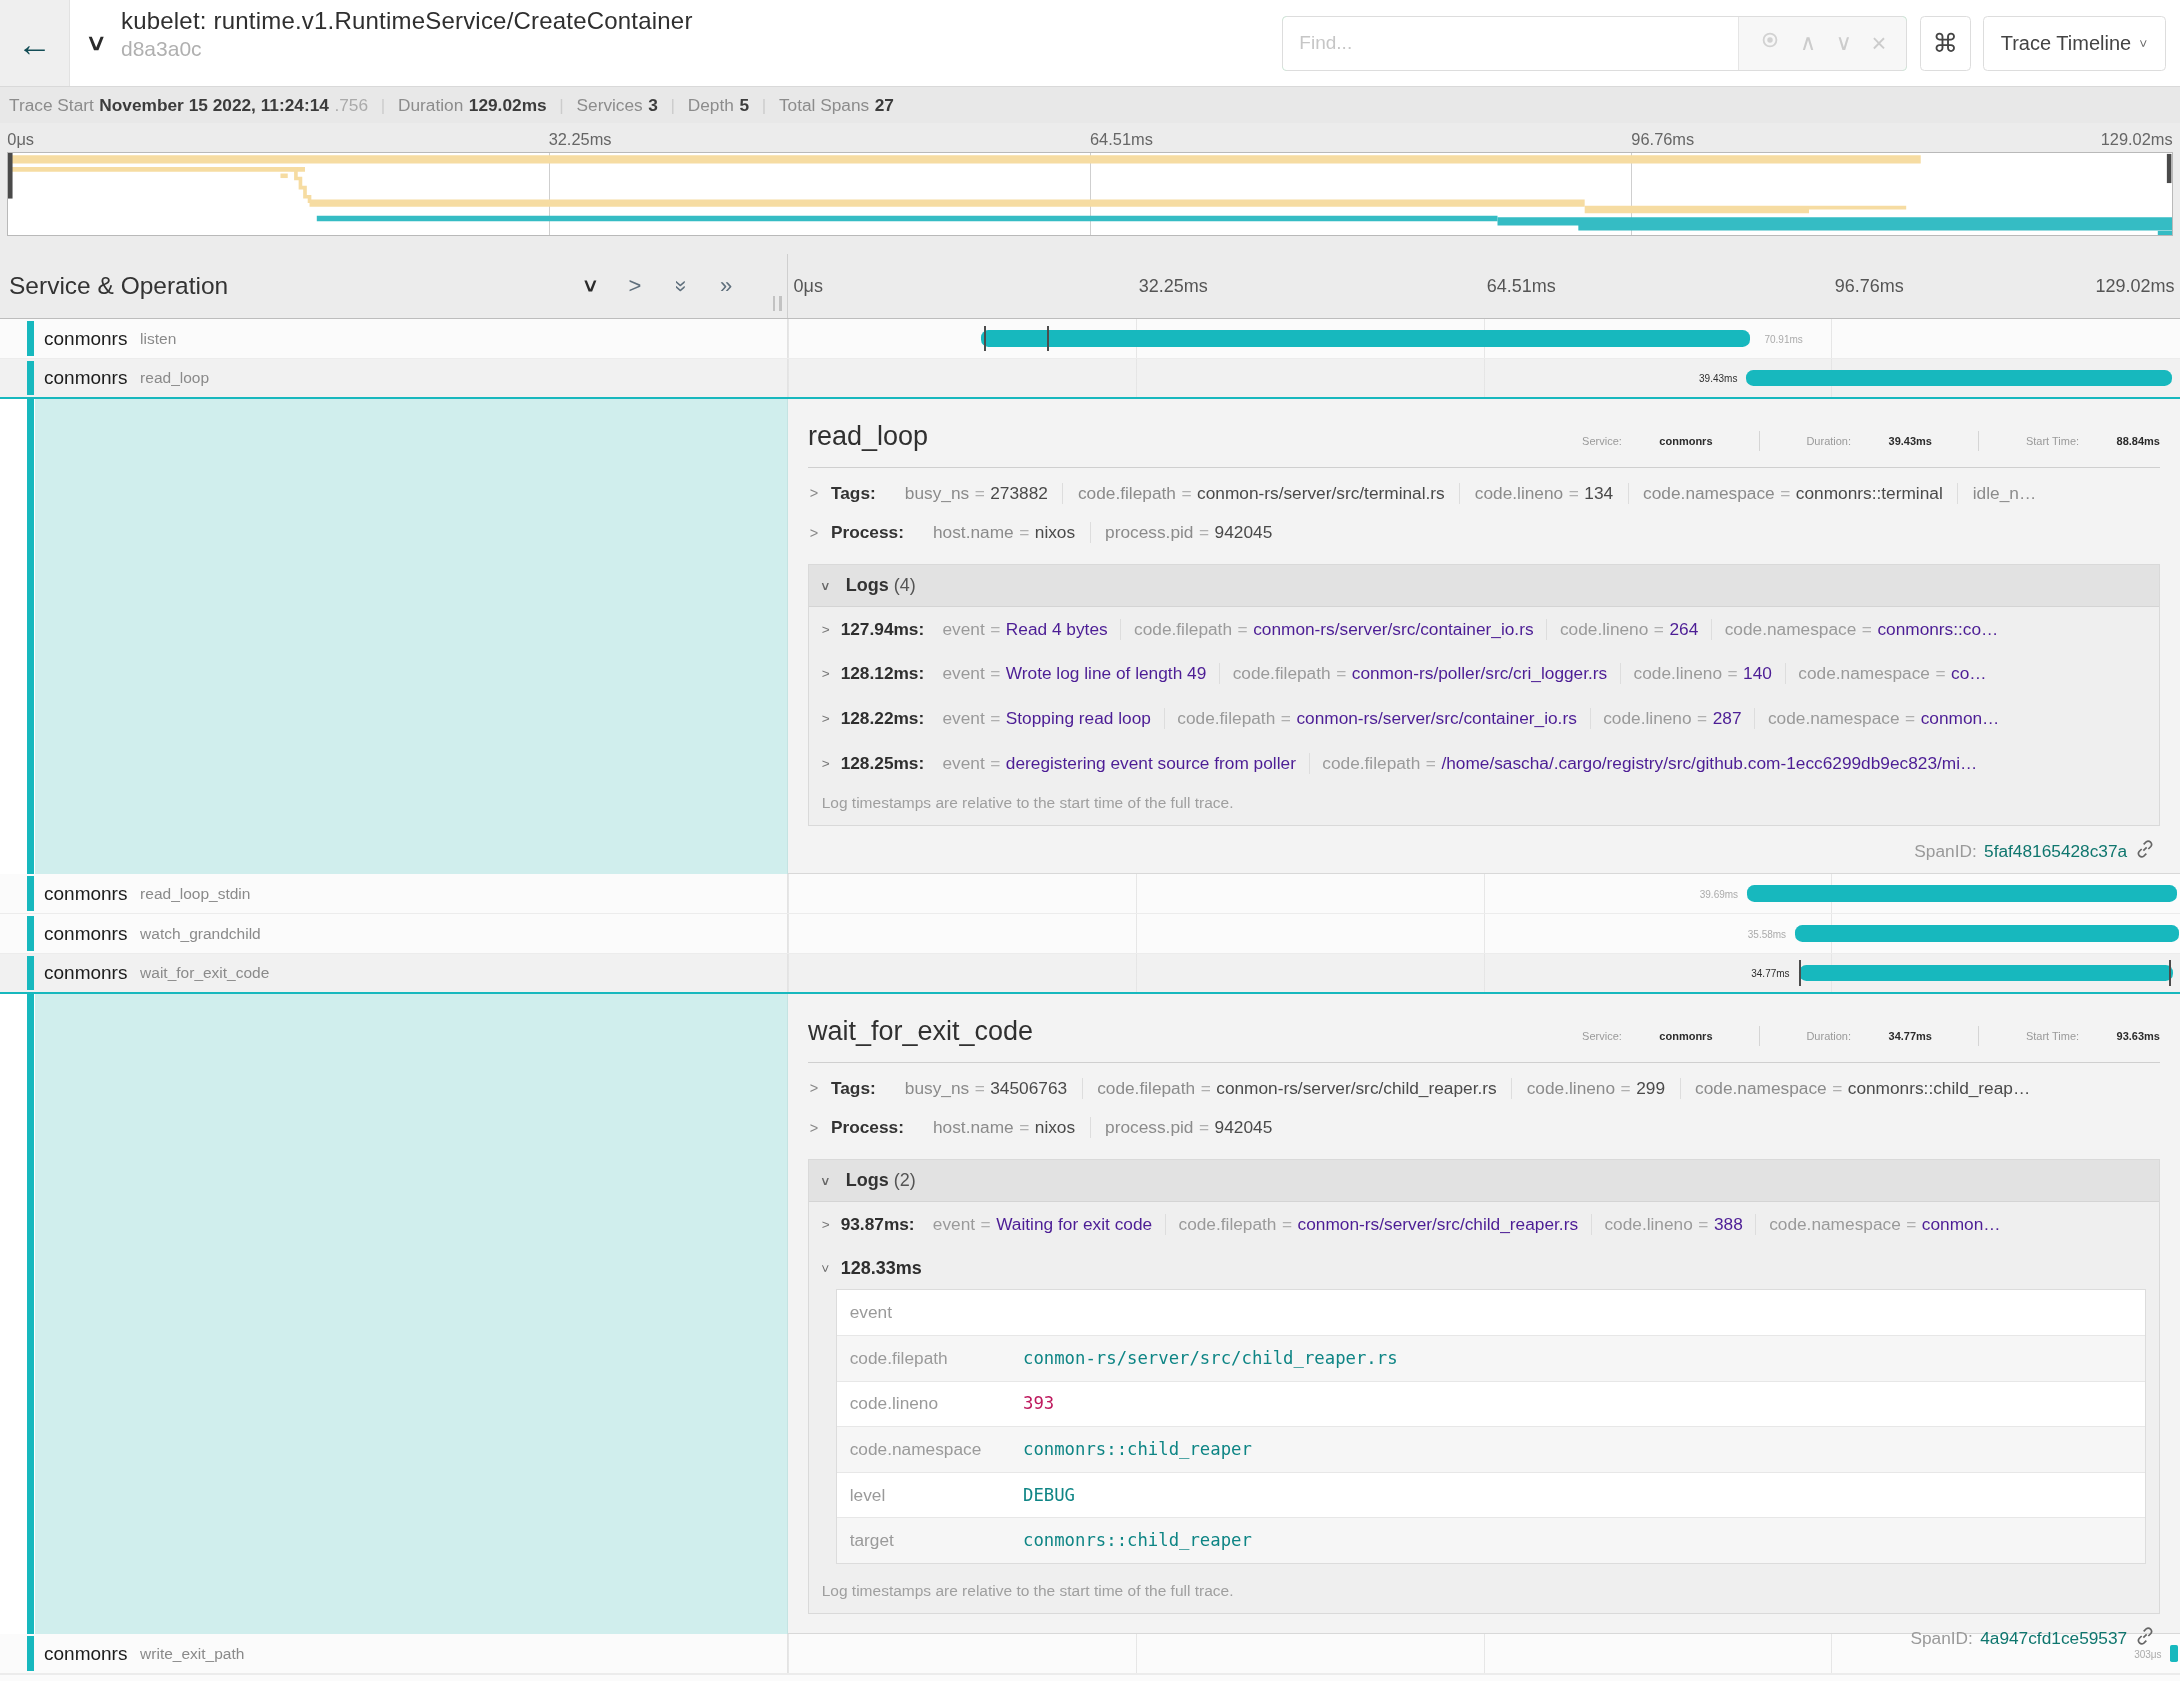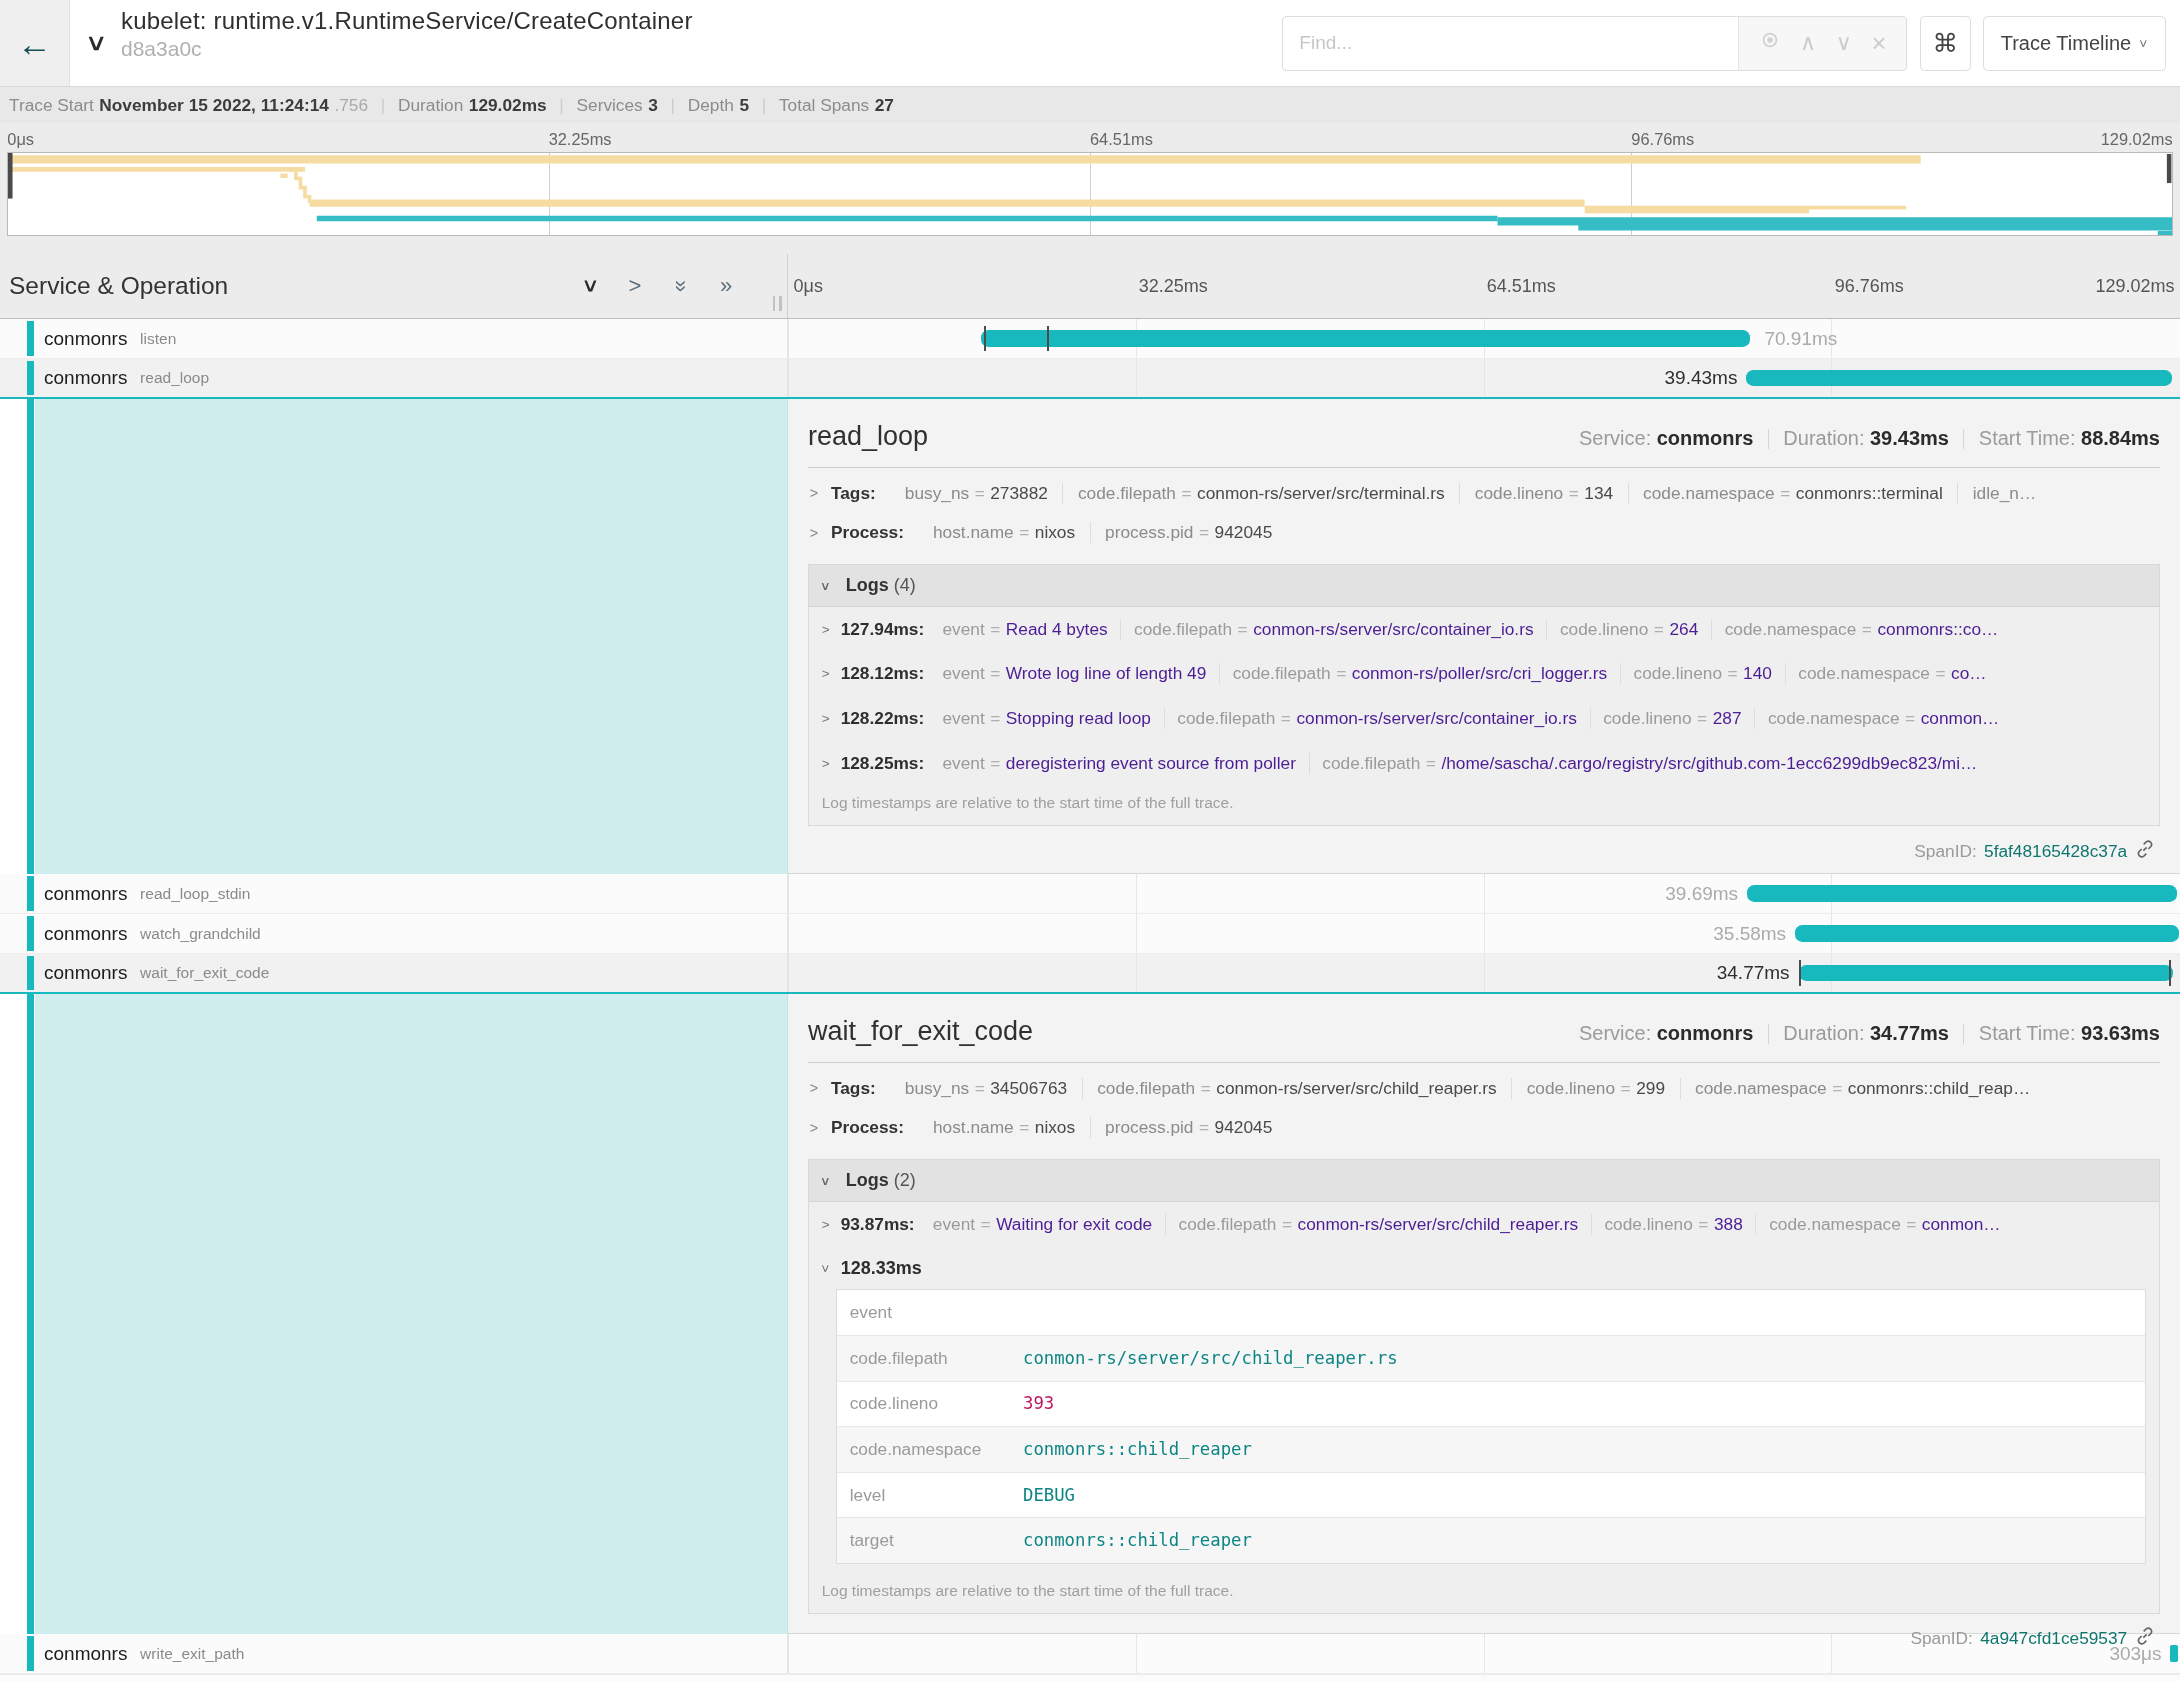--- a/index.html
+++ b/index.html
@@ -65,32 +65,32 @@
   .row-left { width:788px; border-right:0.9px solid #e3e3e3; display:flex; align-items:center; position:relative; cursor:pointer; }
   .accent { position:absolute; left:27px; top:1.8px; bottom:1.8px; width:7.3px; background:#17b8be; }
   .svc { margin-left:44px; font-size:19px; font-weight:500; color:#1c1c1c; }
   .op { margin-left:12.7px; font-size:15.5px; color:#8a8a8a; }
   .tcell { flex:1; position:relative; cursor:pointer;
     background-image:linear-gradient(#e4e4e4,#e4e4e4),linear-gradient(#e4e4e4,#e4e4e4),linear-gradient(#e4e4e4,#e4e4e4),linear-gradient(#e4e4e4,#e4e4e4);
     background-size:0.9px 100%,0.9px 100%,0.9px 100%,0.9px 100%;
     background-position:0 0,25% 0,50% 0,75% 0; background-repeat:no-repeat; }
   .bar { position:absolute; top:50%; height:16.4px; margin-top:-8.2px; background:#17b8be; border-radius:7.3px; }
   .tickmark { position:absolute; top:50%; height:25.5px; margin-top:-12.7px; width:1.8px; background:#4c4c4c; }
-  .dur { position:absolute; top:50%; transform:translateY(-50%); font-size:19px; white-space:nowrap; }
+  .dur { position:absolute; top:50%; transform:translateY(-50%); font-size:10px; white-space:nowrap; }
   .dur.gray { color:#ababab; } .dur.dark { color:#2f2f2f; }
 
   
   .detail { display:flex; }
   .detail-left { width:788px; position:relative; background:#fff; }
   .detail-left .strip { position:absolute; left:27px; top:0; bottom:0; width:7.3px; background:#17b8be; }
   .detail-left .pale { position:absolute; left:35px; top:0; bottom:0; right:0; background:#d0eeed; border-right:0.9px solid #c4e3e2; }
   .detail-right { flex:1; background:#f3f3f3; padding:22px 20px 9px 20px; border-bottom:0.9px solid #d8d8d8; }
   .d-titlerow { display:flex; align-items:baseline; }
   .d-title { font-size:27px; color:#303030; }
-  .d-meta { margin-left:auto; font-size:20px; color:#9a9a9a; display:flex; align-items:center; }
+  .d-meta { margin-left:auto; font-size:11px; color:#9a9a9a; display:flex; align-items:center;gap:32px; }
   .d-meta b { color:#2b2b2b; margin-left:5.5px; }
   .d-meta .dv { width:0.9px; height:20px; background:#d5d5d5; margin:0 14.5px; align-self:center; }
   .d-hr { height:0.9px; background:#cfcfcf; margin:14.5px 0 5.5px 0; }
   .kv-line { display:flex; align-items:center; padding:10px 0 8.2px 1.8px; font-size:17.3px; }
   .kv-line .tog { color:#888; margin-right:12.7px; font-size:14.5px; cursor:pointer; }
   .kv-line .lbl { font-weight:bold; color:#333; margin-right:14.5px; }
   .tag-item { color:#8b8b8b; padding:0 14.5px; border-right:0.9px solid #ddd; white-space:nowrap; }
   .tag-item:first-of-type { padding-left:0; }
   .tag-item:last-of-type { border-right:none; }
   .tag-item .tv { color:#4a4a4a; }

